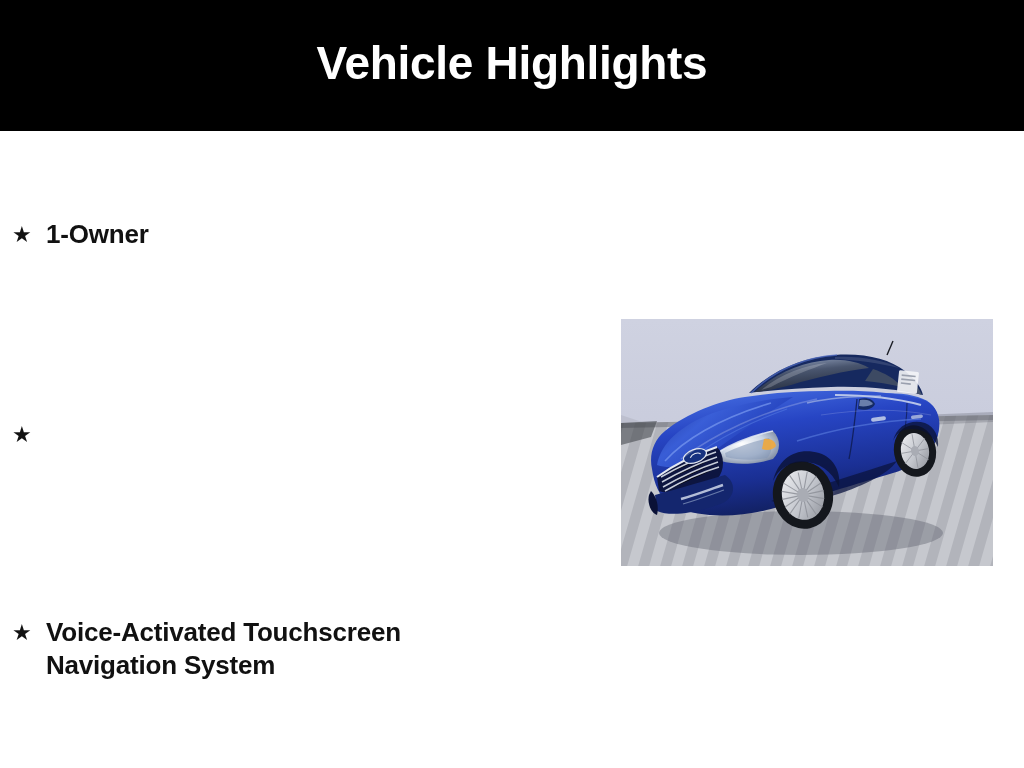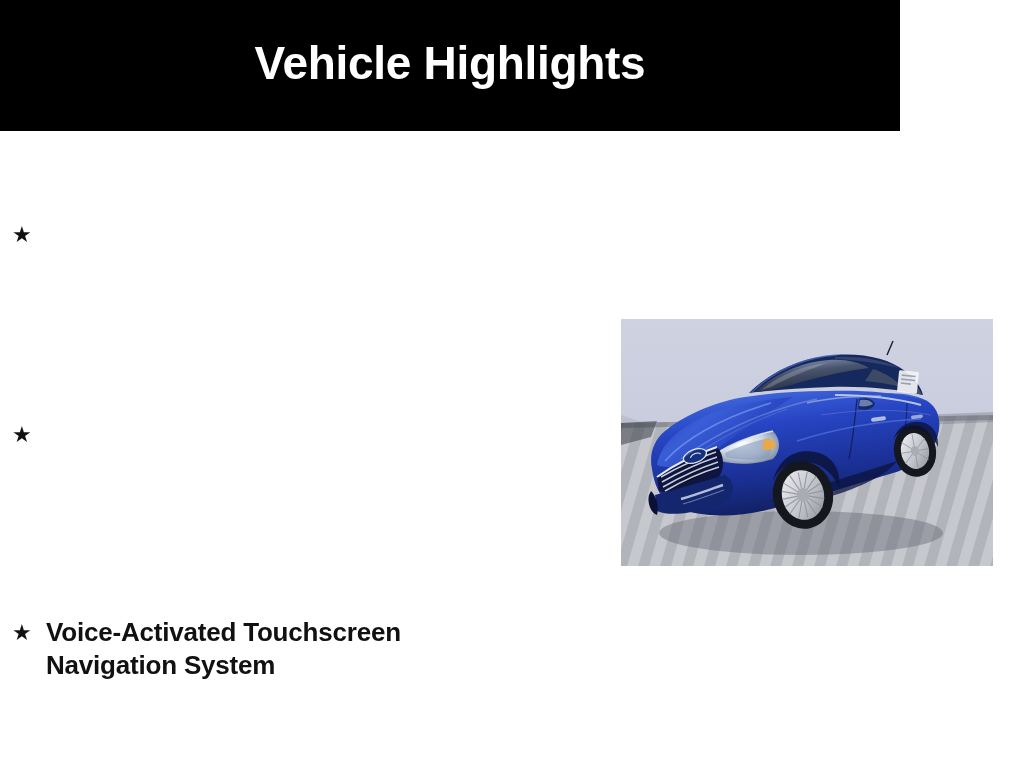--- a/index.html
+++ b/index.html
@@ -14,21 +14,21 @@
     overflow: hidden;
     font-family: "Liberation Sans", sans-serif;
     -webkit-font-smoothing: antialiased;
   }
 
   
   #header-bar {
     position: absolute;
     left: 0;
     top: 0;
-    width: 900px;
+    width: 1024px;
     height: 131px;
     background: #000000;
     display: flex;
     align-items: center;
     justify-content: center;
   }
   #page-title {
     color: #ffffff;
     font-size: 46px;
     font-weight: bold;
@@ -95,20 +95,21 @@
 <body>
 
 <div id="header-bar">
   <h1 id="page-title">Vehicle Highlights</h1>
 </div>
 
 <ul id="highlights-list">
 
   <li class="highlight-item i0">
     <span class="star-bullet">★</span>
+    <span class="highlight-text">1-Owner</span>
   </li>
 
   <li class="highlight-item i1">
     <span class="star-bullet">★</span>
   </li>
 
   <li class="highlight-item i2">
     <span class="star-bullet">★</span>
     <span class="highlight-text">Voice-Activated Touchscreen
 Navigation System</span>

